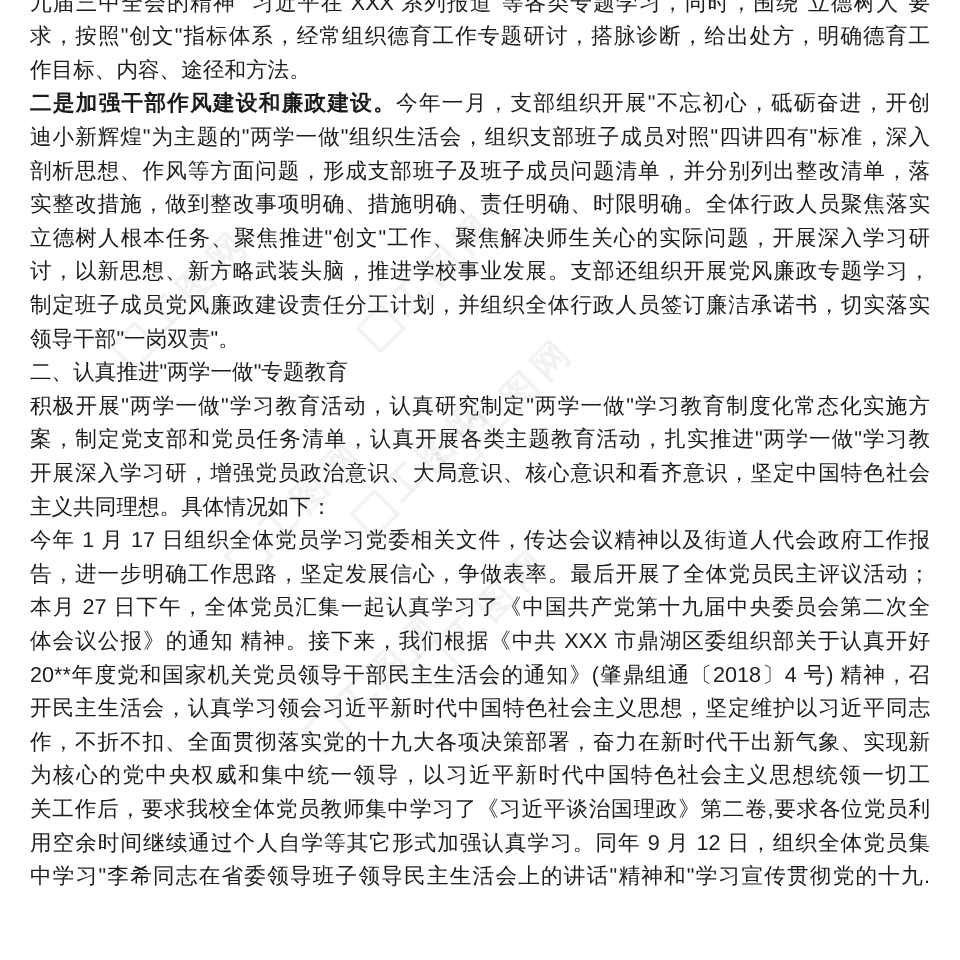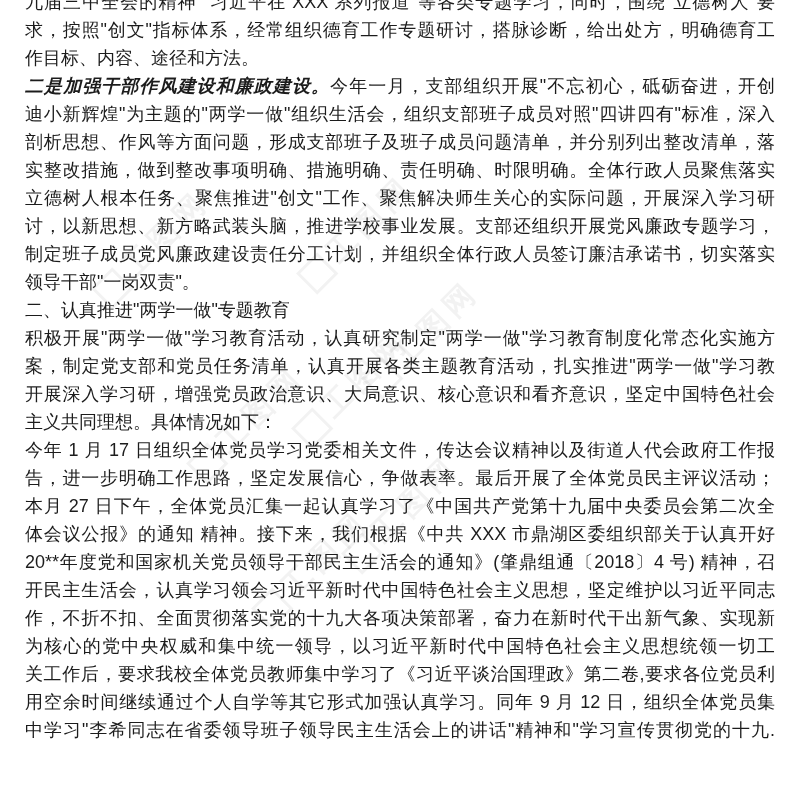--- a/index.html
+++ b/index.html
@@ -30,21 +30,20 @@
     height: 28px;
     overflow: hidden;
     text-align: justify;
     text-align-last: justify;
   }
   .line.para-end {
     text-align-last: left;
   }
   .seg-bold {
     font-weight: bold;
-    font-style: italic;
   }
   
   .wm {
     position: absolute;
     display: flex;
     align-items: center;
     gap: 7px;
     transform: rotate(-45deg);
     color: rgba(0, 0, 0, 0.05);
     font-size: 30px;

